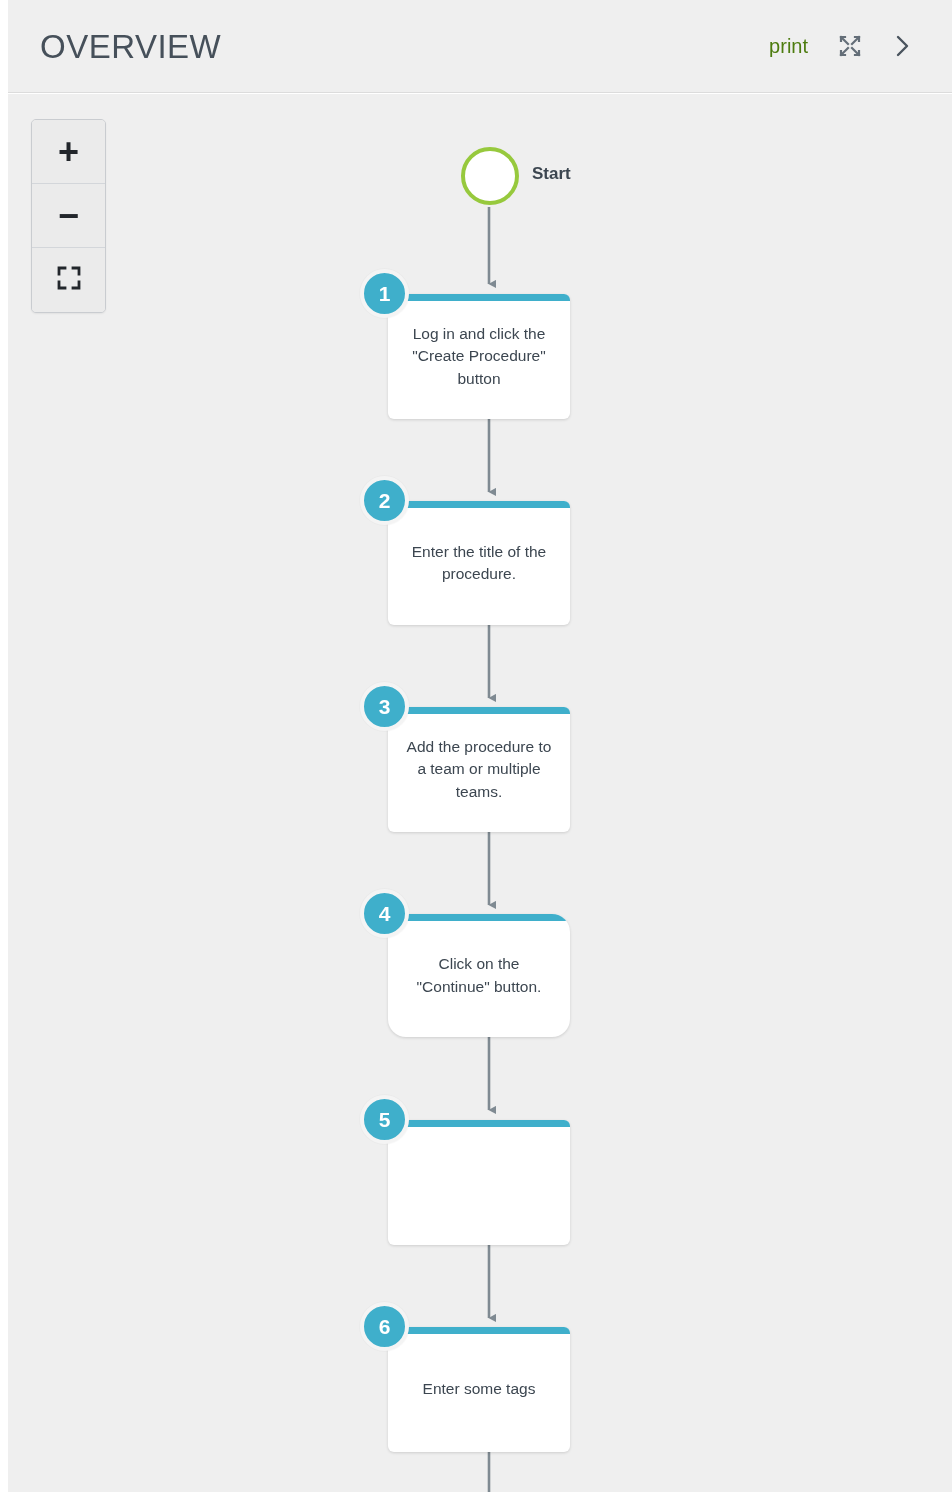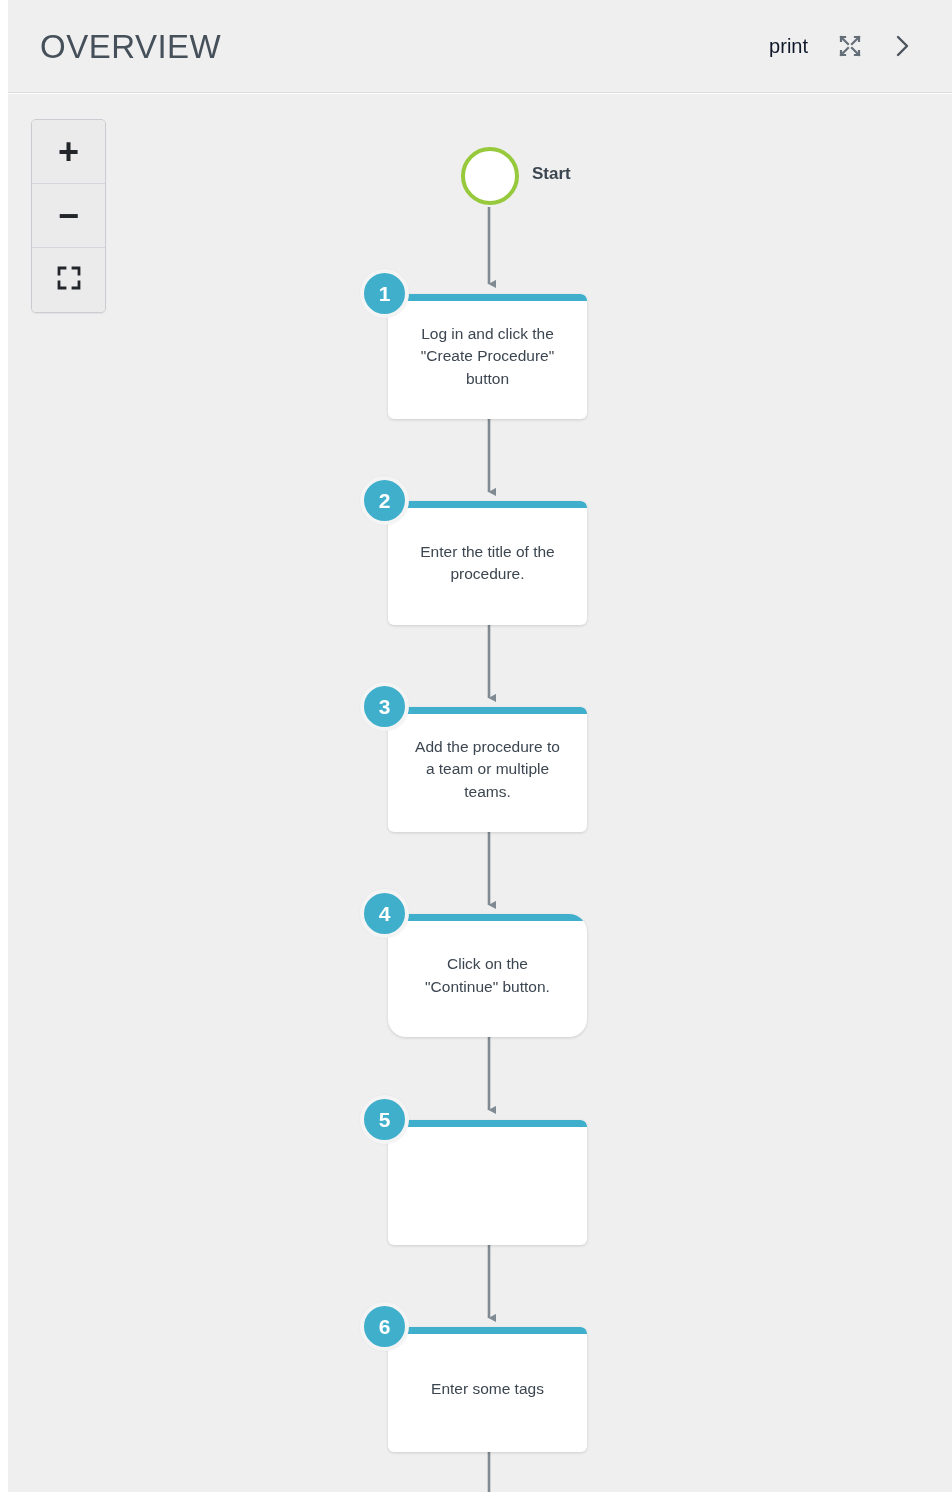--- a/index.html
+++ b/index.html
@@ -44,21 +44,21 @@
   }
 
   .header-actions {
     display: flex;
     align-items: center;
     gap: 30px;
   }
 
   .print-link {
     font-size: 20px;
-    color: #0f172a;
+    color: #4d7c0f;
     cursor: pointer;
     line-height: 1;
   }
 
   .icon-btn {
     display: inline-flex;
     align-items: center;
     justify-content: center;
     cursor: pointer;
     color: #646e78;
@@ -139,21 +139,21 @@
     font-weight: bold;
   }
 
   
   .step {
     position: absolute;
     width: 199px;
   }
   .step-card {
     position: relative;
-    width: 199px;
+    width: 182px;
     background: #ffffff;
     border-radius: 6px;
     box-shadow: 0 1px 3px rgba(0,0,0,0.14);
     overflow: hidden;
     display: flex;
     align-items: center;
     justify-content: center;
     padding: 14px 14px 14px 14px;
   }
   .step-topbar {

